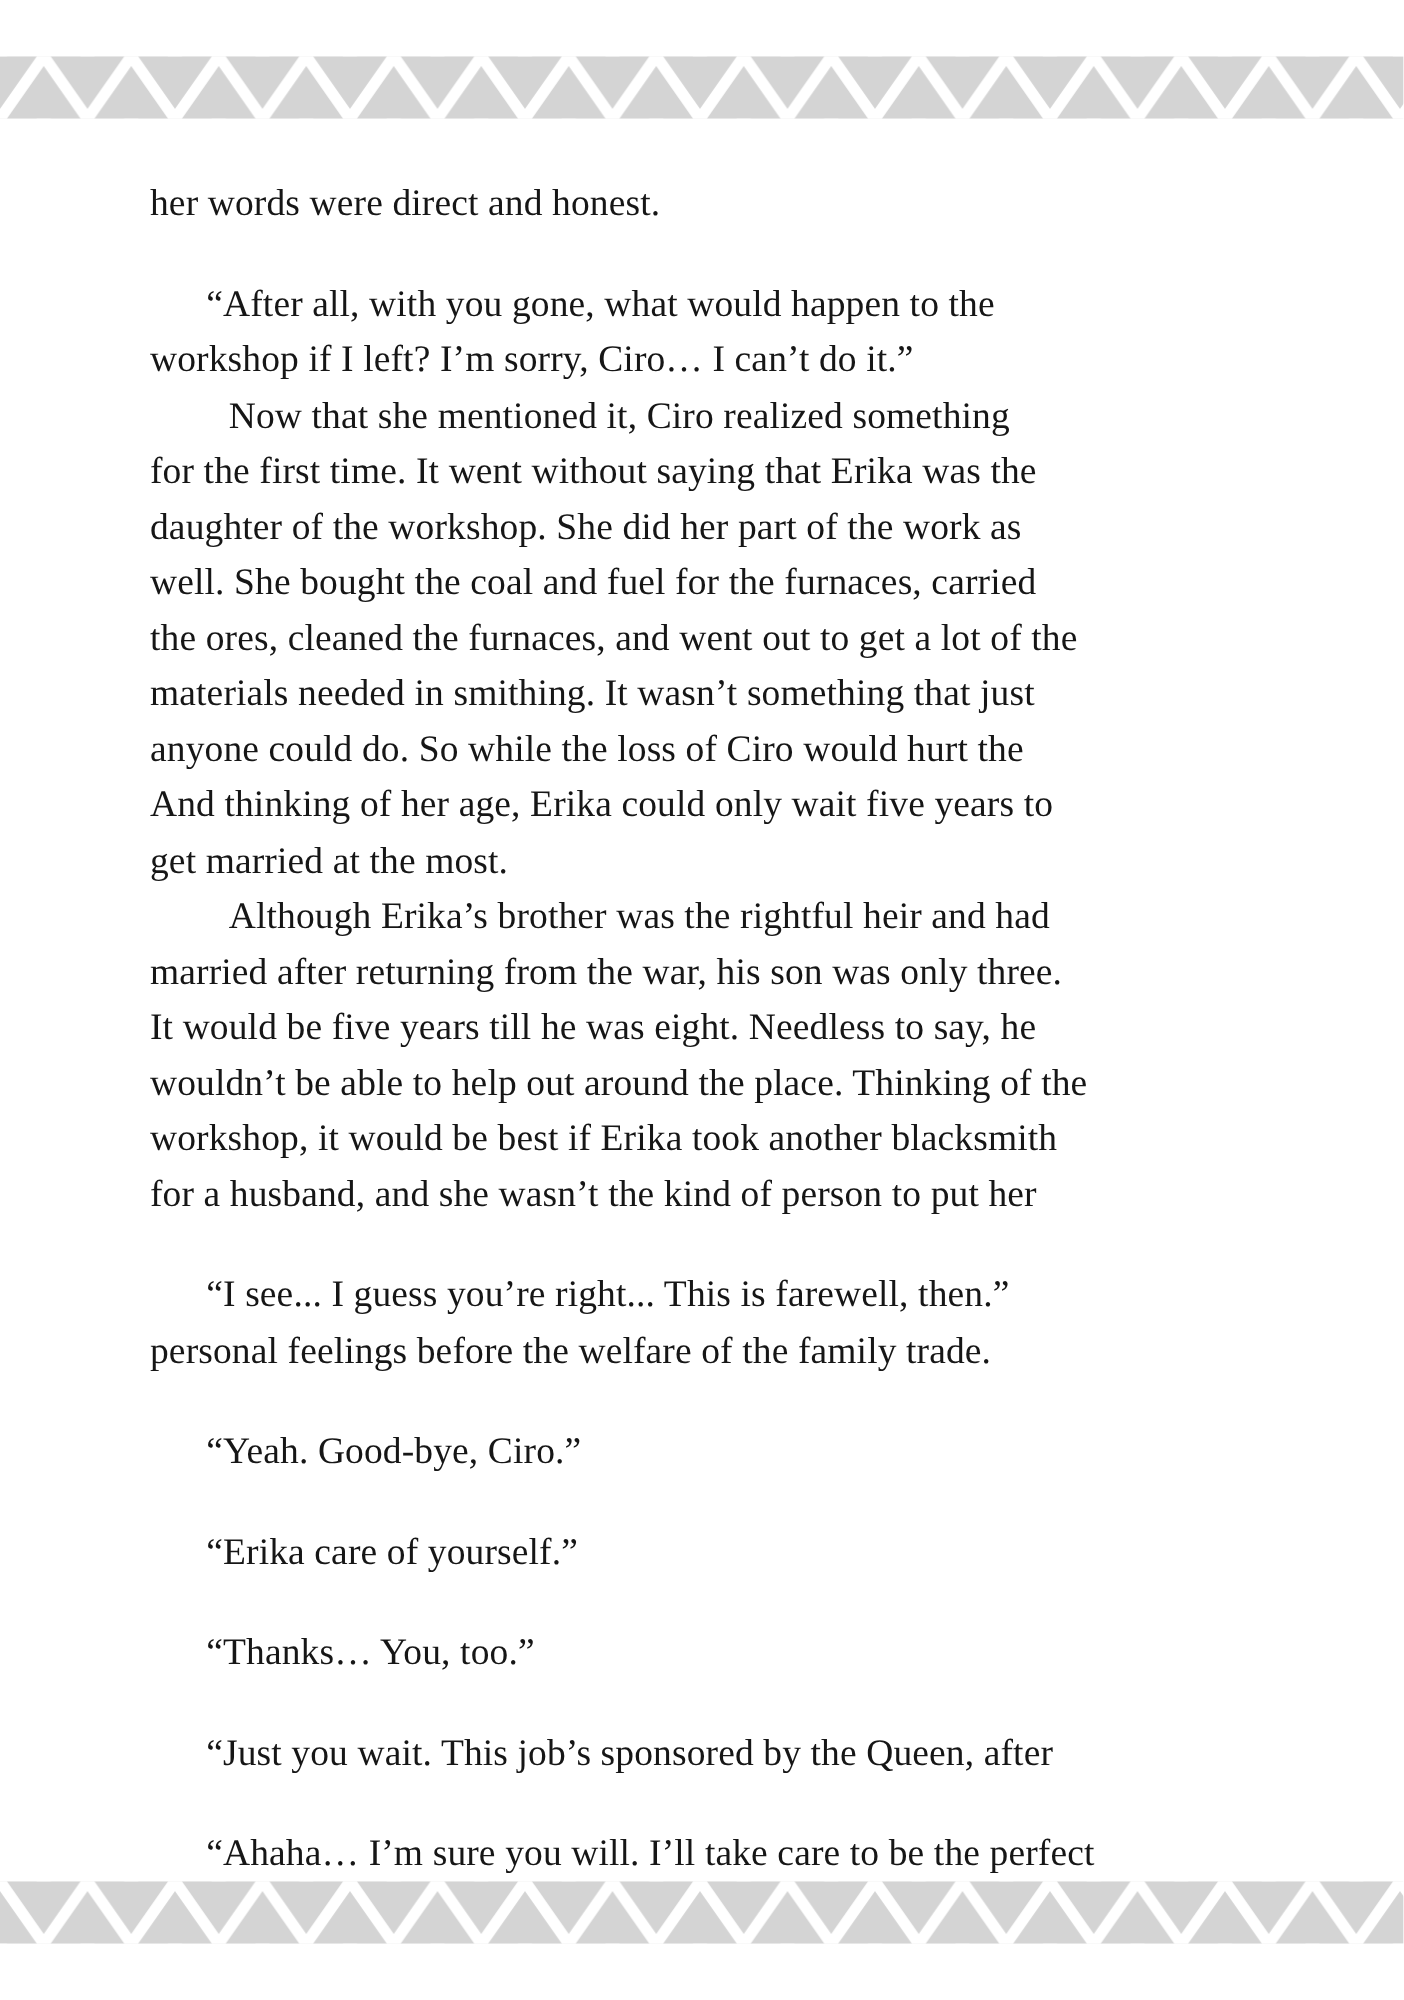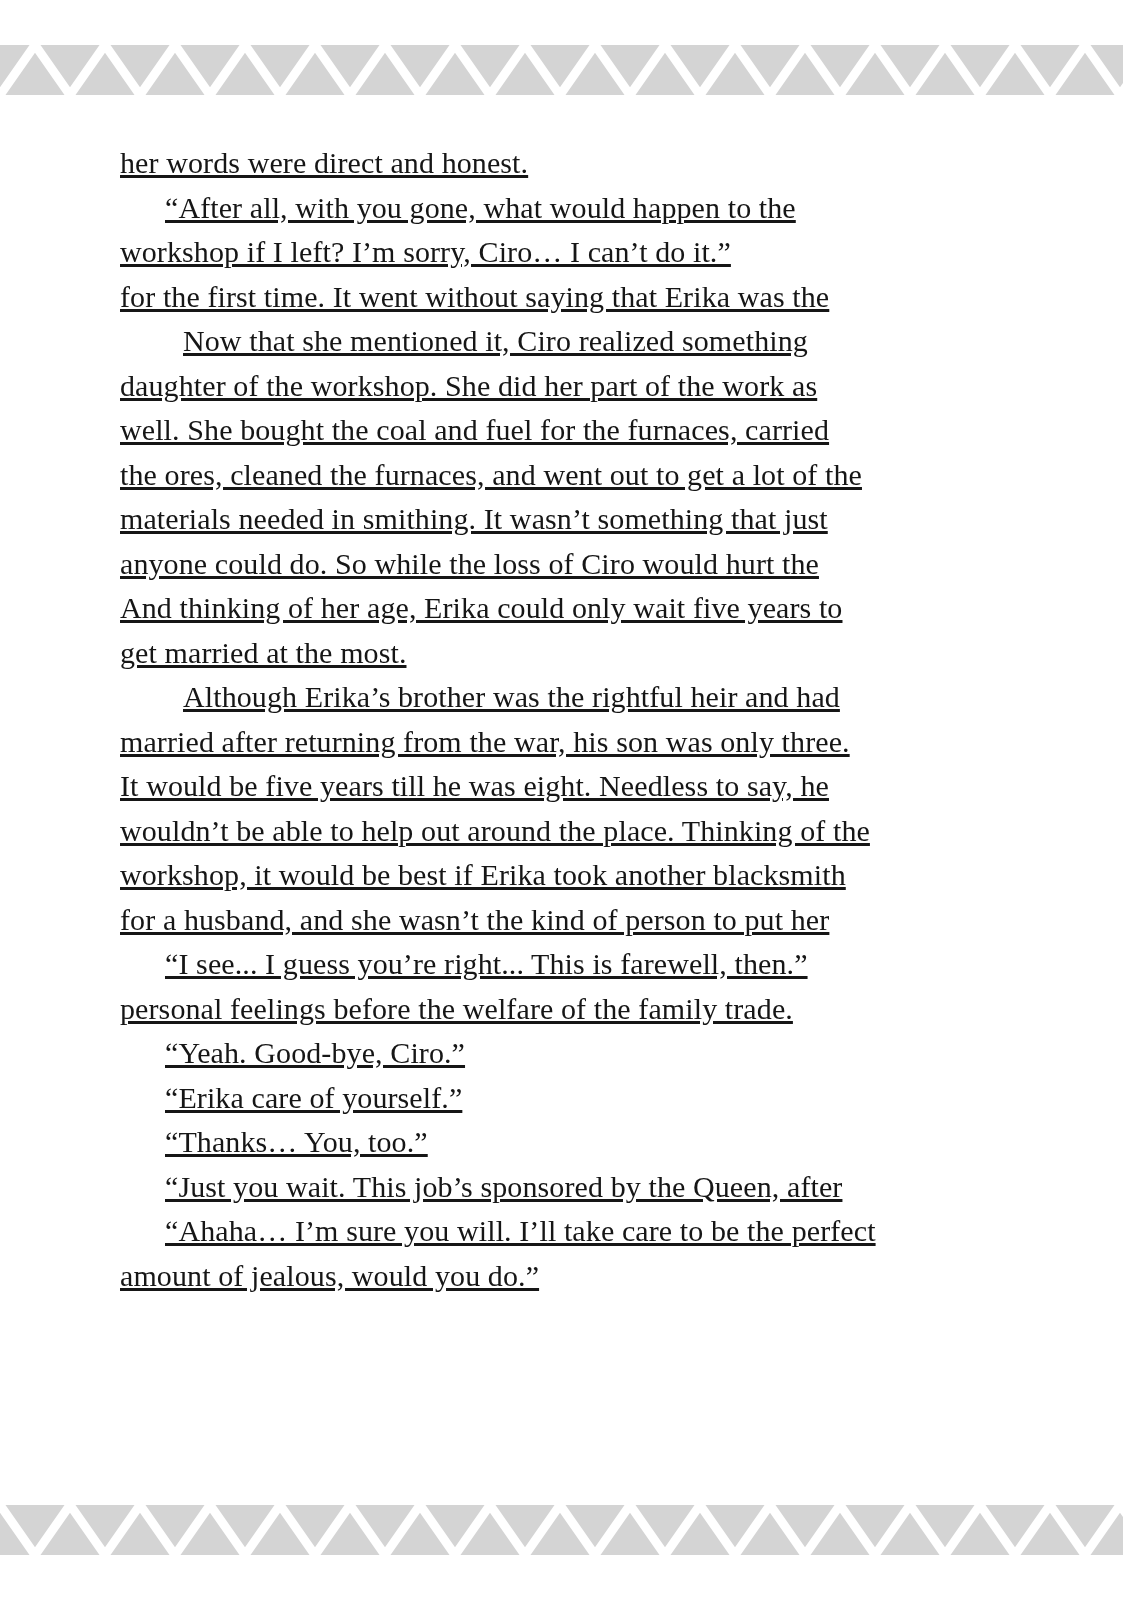--- a/index.html
+++ b/index.html
@@ -28,23 +28,22 @@
     left: 120px;
     top: 141px;
     width: 892px;
   }
   .line {
     font-size: 30px;
     line-height: 44.5px;
     color: var(--text-color, #161616);
     white-space: nowrap;
     letter-spacing: 0.1px;
-    text-decoration: underline;
   }
-  .line.ind1 { padding-left: 45px; }
+  .line.ind1 { padding-left: 45px; margin-top: 36px; }
   .line.ind2 { padding-left: 63px; }
 </style>
 </head>
 <body>
 
 <div class="page">
 
   <svg class="band band-top" width="1123" height="50" viewBox="0 0 1123 50" preserveAspectRatio="none">
     <defs>
       <pattern id="zz-top" width="70" height="50" patternUnits="userSpaceOnUse">
@@ -52,22 +51,22 @@
         <polyline class="band-line" points="0,50 35,0 70,50"></polyline>
       </pattern>
     </defs>
     <rect width="1123" height="50" fill="url(#zz-top)"></rect>
   </svg>
 
   <main class="text">
       <div class="line">her words were direct and honest.</div>
       <div class="line ind1">“After all, with you gone, what would happen to the</div>
       <div class="line">workshop if I left? I’m sorry, Ciro… I can’t do it.”</div>
+      <div class="line ind2">Now that she mentioned it, Ciro realized something</div>
       <div class="line">for the first time. It went without saying that Erika was the</div>
-      <div class="line ind2">Now that she mentioned it, Ciro realized something</div>
       <div class="line">daughter of the workshop. She did her part of the work as</div>
       <div class="line">well. She bought the coal and fuel for the furnaces, carried</div>
       <div class="line">the ores, cleaned the furnaces, and went out to get a lot of the</div>
       <div class="line">materials needed in smithing. It wasn’t something that just</div>
       <div class="line">anyone could do. So while the loss of Ciro would hurt the</div>
       <div class="line">And thinking of her age, Erika could only wait five years to</div>
       <div class="line">get married at the most.</div>
       <div class="line ind2">Although Erika’s brother was the rightful heir and had</div>
       <div class="line">married after returning from the war, his son was only three.</div>
       <div class="line">It would be five years till he was eight. Needless to say, he</div>

